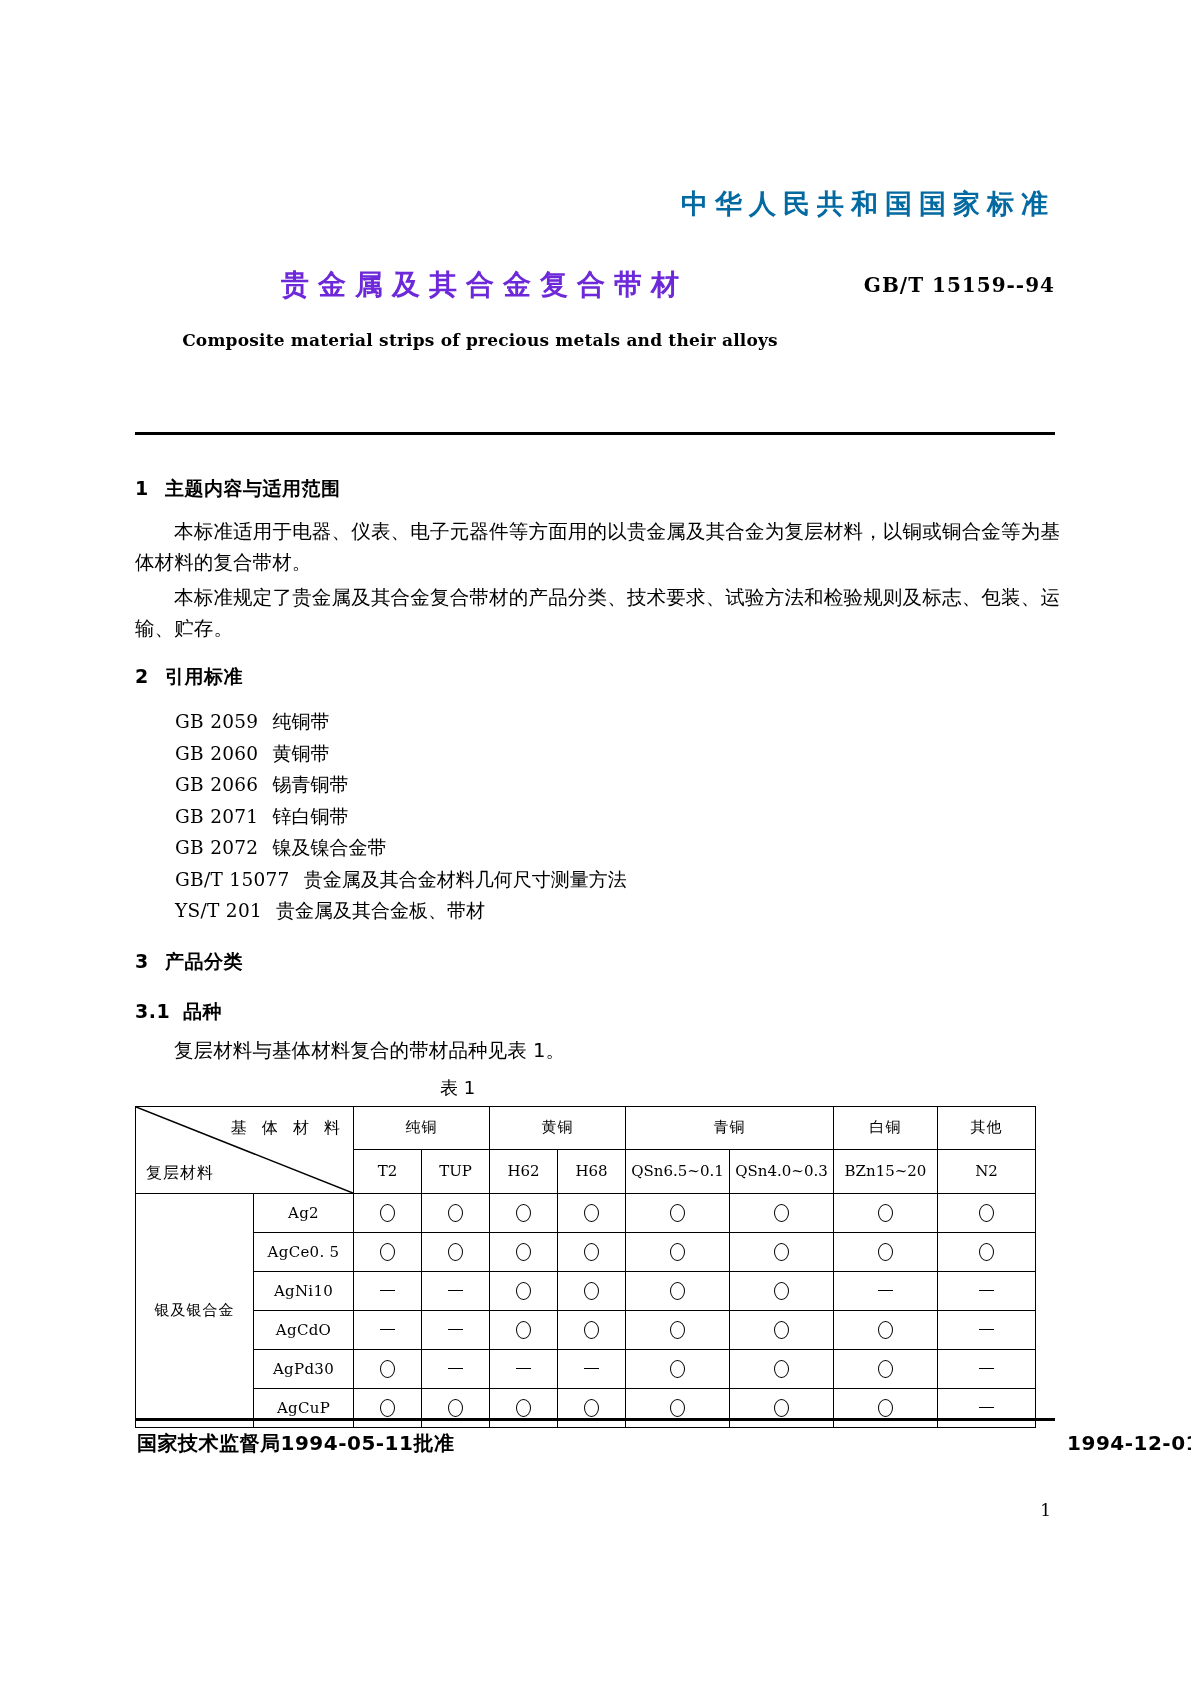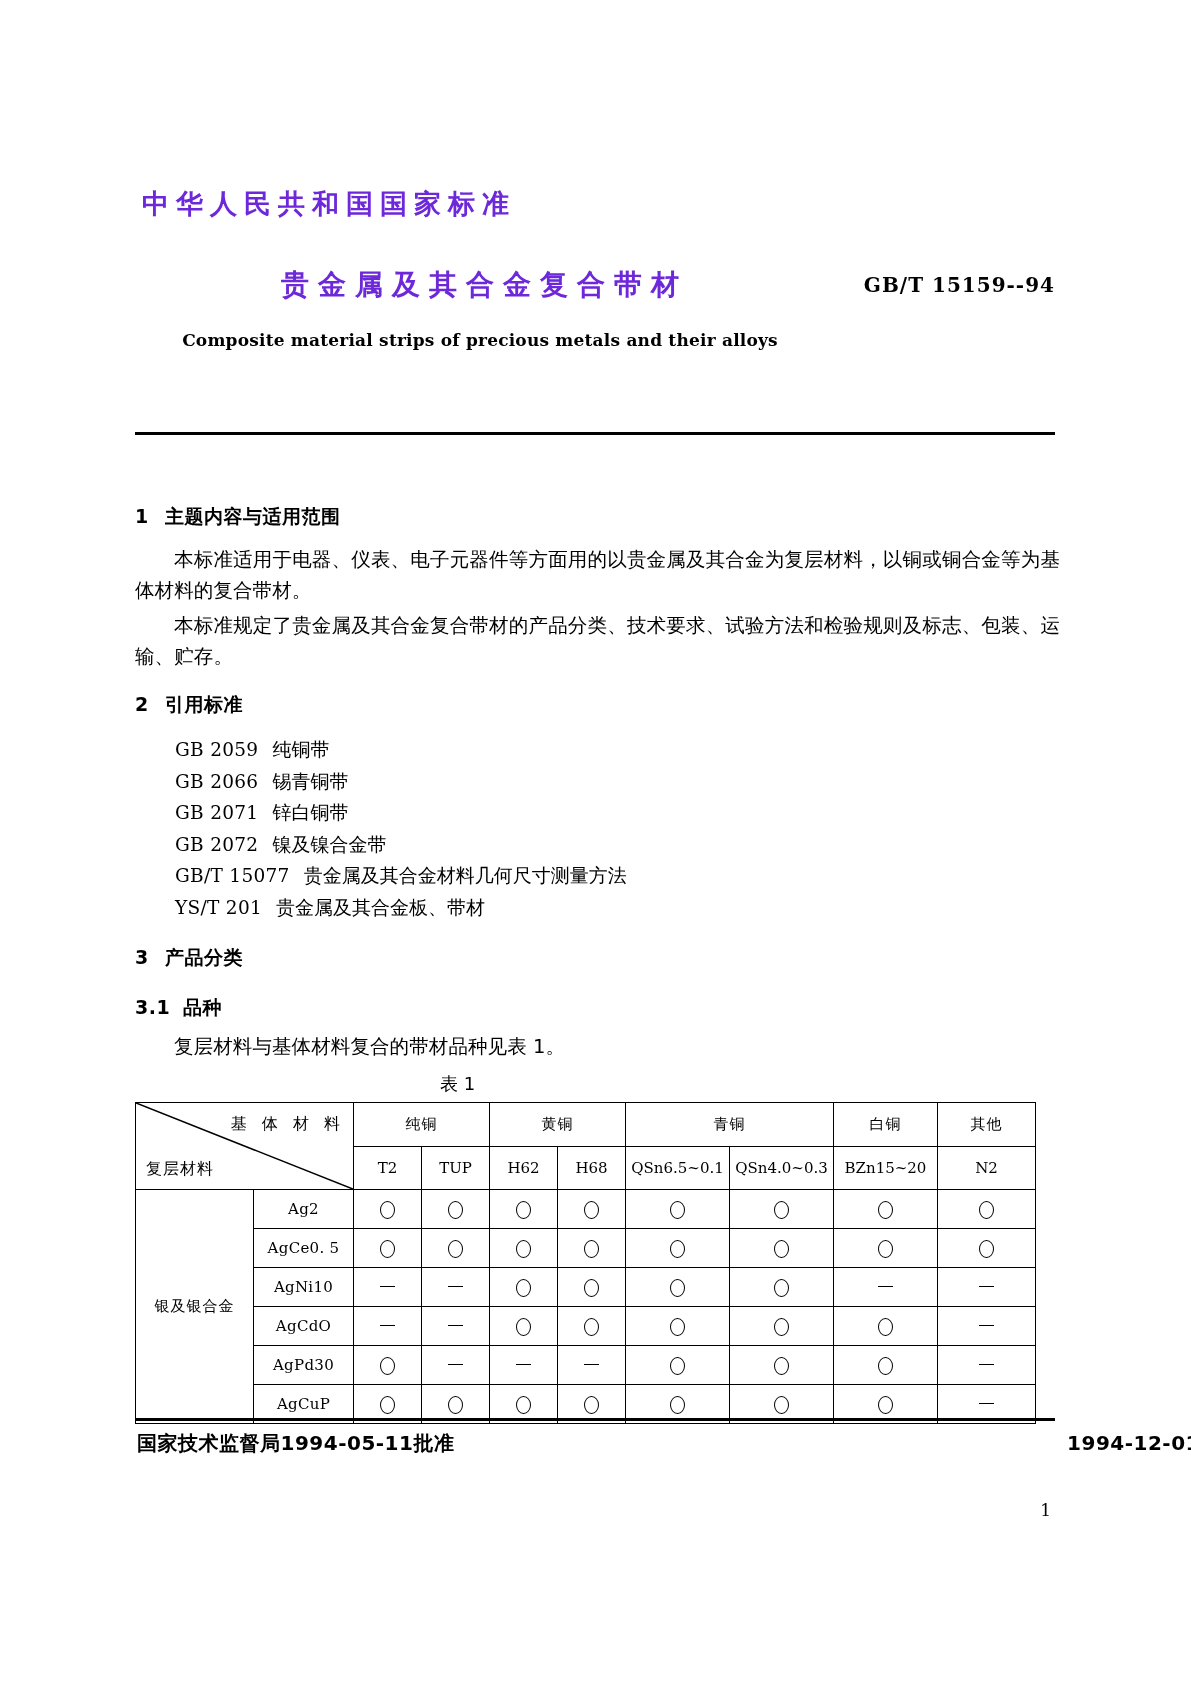--- a/index.html
+++ b/index.html
@@ -24,27 +24,27 @@
   }
 
   
   .doc-head {
     position: absolute;
     left: 135px;
     top: 186px;
     width: 920px;
   }
   .std-org {
-    text-align: left;
+    text-align: right;
     font-family: "DejaVu Sans", "Liberation Sans", sans-serif;
     font-weight: bold;
     font-size: 27px;
     letter-spacing: 7px;
     padding-left: 7px;
-    color: #6d28d9;
+    color: #0369a1;
   }
   .title-row {
     position: relative;
     margin-top: 44px;
     height: 42px;
   }
   .std-title {
     text-align: center;
     font-weight: bold;
     font-size: 28px;
@@ -78,21 +78,21 @@
     top: 432px;
     width: 920px;
     height: 3px;
     background: #000;
   }
 
   
   .body-wrap {
     position: absolute;
     left: 135px;
-    top: 504px;
+    top: 476px;
     width: 925px;
   }
   .h1 {
     font-weight: bold;
     font-size: 19px;
     margin: 0 0 14px 0;
     letter-spacing: 0.5px;
   }
   .h1 .num {
     display: inline-block;
@@ -299,20 +299,21 @@
     <p class="para">本标准适用于电器、仪表、电子元器件等方面用的以贵金属及其合金为复层材料，以铜或铜合金等为基体材料的复合带材。</p>
     <p class="para">本标准规定了贵金属及其合金复合带材的产品分类、技术要求、试验方法和检验规则及标志、包装、运输、贮存。</p>
 
     <div class="spacer-md"></div>
 
     <div class="h1">
       <span class="num">2</span><span>引用标准</span>
     </div>
     <ul class="ref-list">
       <li><span class="ref-code">GB 2059</span><span class="ref-name">纯铜带</span></li>
+      <li><span class="ref-code">GB 2060</span><span class="ref-name">黄铜带</span></li>
       <li><span class="ref-code">GB 2066</span><span class="ref-name">锡青铜带</span></li>
       <li><span class="ref-code">GB 2071</span><span class="ref-name">锌白铜带</span></li>
       <li><span class="ref-code">GB 2072</span><span class="ref-name">镍及镍合金带</span></li>
       <li><span class="ref-code">GB/T 15077</span><span class="ref-name">贵金属及其合金材料几何尺寸测量方法</span></li>
       <li><span class="ref-code">YS/T 201</span><span class="ref-name">贵金属及其合金板、带材</span></li>
     </ul>
 
     <div class="spacer-lg"></div>
 
     <div class="h1">

